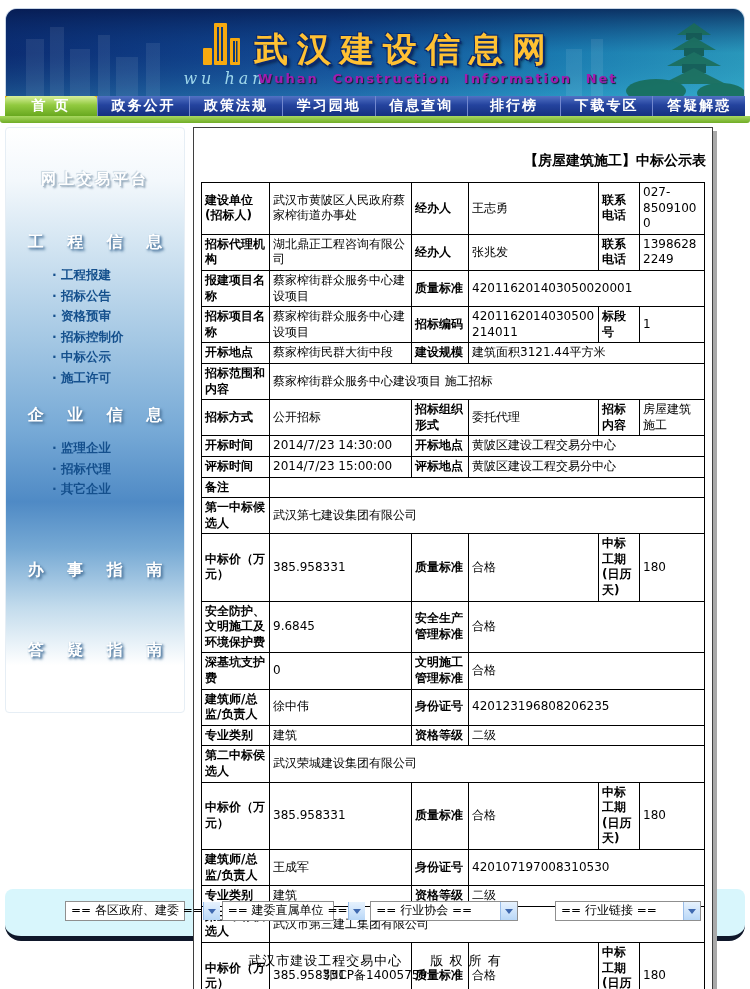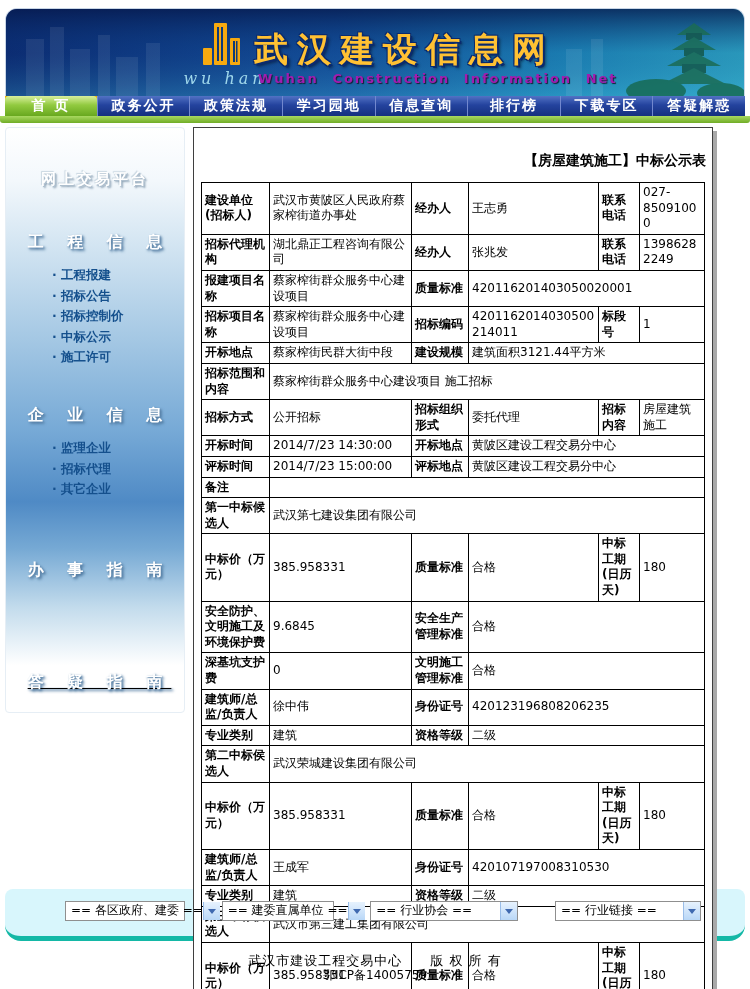--- a/index.html
+++ b/index.html
@@ -36,42 +36,42 @@
   
   .main { display:flex; height:748px; padding:4px 5px 0; }
   .sidebar { position:relative; width:180px; height:586px; flex:0 0 180px;
              border:1px solid #e6eef5; border-radius:4px;
              background:linear-gradient(180deg,#ffffff 0%,#f3f8fc 9%,#d3e5f2 20%,#a5c8e4 36%,
                         #76a9d6 52%,#4f8ac5 64%,#76a9d4 72%,#c2dbec 82%,#ffffff 92%,#ffffff 100%); }
   .platform { position:absolute; top:42px; left:0; right:0; text-align:center;
               font-size:15px; font-weight:bold; color:#fff; letter-spacing:3px;
               text-shadow:1px 1px 0 #aebfce,2px 2px 2px #8ba1b4,-1px -1px 1px #c8d6e0; cursor:pointer; }
   .side-section { position:absolute; left:0; right:0; }
-  .sec0 { top:104px; } .sec1 { top:277px; } .sec2 { top:432px; } .sec3 { top:544px;text-decoration:underline; }
+  .sec0 { top:104px; } .sec1 { top:277px; } .sec2 { top:432px; } .sec3 { top:512px; }
   .side-title { text-align:center; font-size:16px; font-weight:bold; color:#fff;
                 letter-spacing:9px; text-indent:9px; cursor:pointer;
                 text-shadow:1px 1px 2px #5b83a8,2px 2px 3px #4a749c; }
   .side-items { margin-top:12px; }
   .side-item { padding-left:46px; height:20.5px; line-height:20.5px; font-size:12.5px;
                font-weight:bold; color:#15508d; cursor:pointer; white-space:nowrap; }
 
   .content { flex:1 1 auto; }
   .content-box { margin-left:8px; width:520px; min-height:716px; background:#fff;
                  border:1px solid #3f3f3f; box-shadow:4px 4px 0 #a9a9a9; padding:2px 6px 12px; }
   .table-title { margin:22px 0 12px; text-align:right; font-size:14px; font-weight:bold; color:#000; }
   table.bid-table { width:503px; margin:0 auto; border-collapse:collapse; table-layout:fixed;
                     font-size:12px; color:#000; }
   table.bid-table td { border:1px solid #000; padding:2px 3px; line-height:1.3;
                        word-wrap:break-word; overflow-wrap:break-word; vertical-align:middle; }
   table.bid-table td.lbl { font-weight:bold; }
   table.bid-table td:empty::after { content:"\00a0"; }
 
   
   .links-band { margin:18px 5px 0; height:52px; background:#d8f6fc;
-                border-radius:8px 8px 16px 16px; border-bottom:5px solid #14b8a6;
+                border-radius:8px 8px 16px 16px; border-bottom:5px solid #0f172a;
                 display:flex; align-items:center; justify-content:space-between;
                 padding:0 44px 4px 60px; }
   .xp-select { display:flex; align-items:center; height:20px; background:#fff;
                border:1px solid #8f8f8f; font-size:12px; color:#000; padding-left:5px;
                cursor:pointer; white-space:nowrap; }
   .xp-select:nth-child(1){ width:120px; } .xp-select:nth-child(2){ width:112px; }
   .xp-select:nth-child(3){ width:148px; } .xp-select:nth-child(4){ width:146px; }
   .xp-arrow { margin-left:auto; width:17px; height:18px; flex:0 0 17px;
               background:linear-gradient(#e7f2fe,#b9d7f7); border-left:1px solid #9abde8;
               display:flex; align-items:center; justify-content:center; }
@@ -160,20 +160,21 @@
 
   <div class="main">
     <div class="sidebar">
       <div class="platform">网上交易平台</div>
       <div id="side-sections">
           <div class="side-section sec0">
             <div class="side-title">工 程 信 息</div>
             <div class="side-items">
               <div class="side-item">· 工程报建</div>
               <div class="side-item">· 招标公告</div>
+              <div class="side-item">· 资格预审</div>
               <div class="side-item">· 招标控制价</div>
               <div class="side-item">· 中标公示</div>
               <div class="side-item">· 施工许可</div>
             </div>
           </div>
           <div class="side-section sec1">
             <div class="side-title">企 业 信 息</div>
             <div class="side-items">
               <div class="side-item">· 监理企业</div>
               <div class="side-item">· 招标代理</div>

